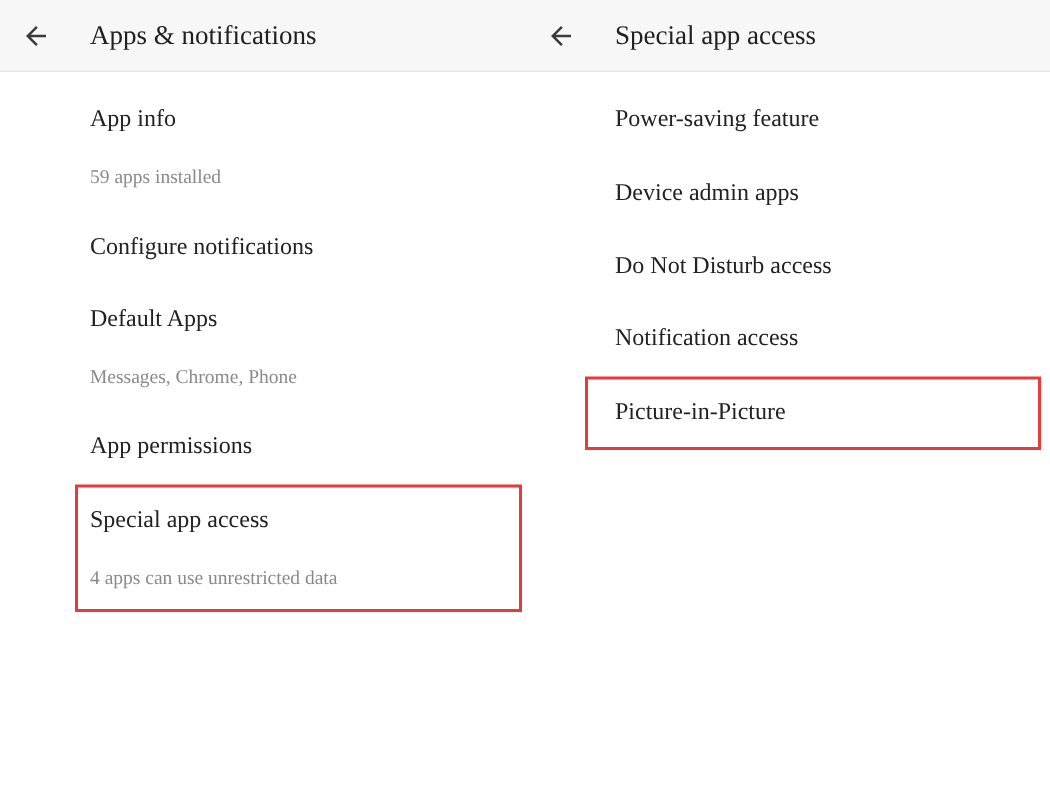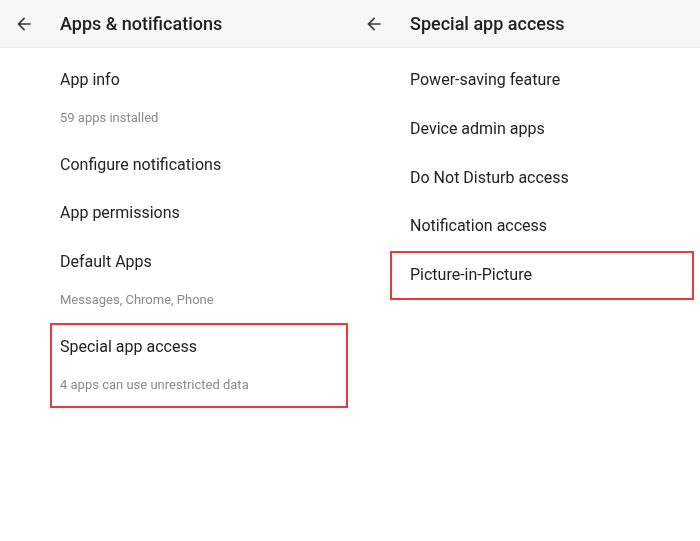--- a/index.html
+++ b/index.html
@@ -9,20 +9,21 @@
       width: 700px;
       height: 541px;
       overflow: hidden;
       display: flex;
     }
     .panel {
       width: 350px;
       height: 471px;
       background: #ffffff;
       position: relative;
+      font-family: Liberation Serif, serif;
     }
     .header {
       height: 48px;
       background: #f7f7f7;
       border-bottom: 1px solid #e8e8e8;
       display: flex;
       align-items: center;
       padding: 0 14px;
     }
     .back-icon {
@@ -87,26 +88,26 @@
     <div class="item">
       <div class="item-title">App info</div>
       <div class="item-sub">59 apps installed</div>
     </div>
 
     <div class="item">
       <div class="item-title">Configure notifications</div>
     </div>
 
     <div class="item">
-      <div class="item-title">App permissions</div>
+      <div class="item-title">Default Apps</div>
+      <div class="item-sub">Messages, Chrome, Phone</div>
     </div>
 
     <div class="item">
-      <div class="item-title">Default Apps</div>
-      <div class="item-sub">Messages, Chrome, Phone</div>
+      <div class="item-title">App permissions</div>
     </div>
 
     <div class="highlight">
       <div class="item-title">Special app access</div>
       <div class="item-sub">4 apps can use unrestricted data</div>
     </div>
 
   </div>
 </div>
 

